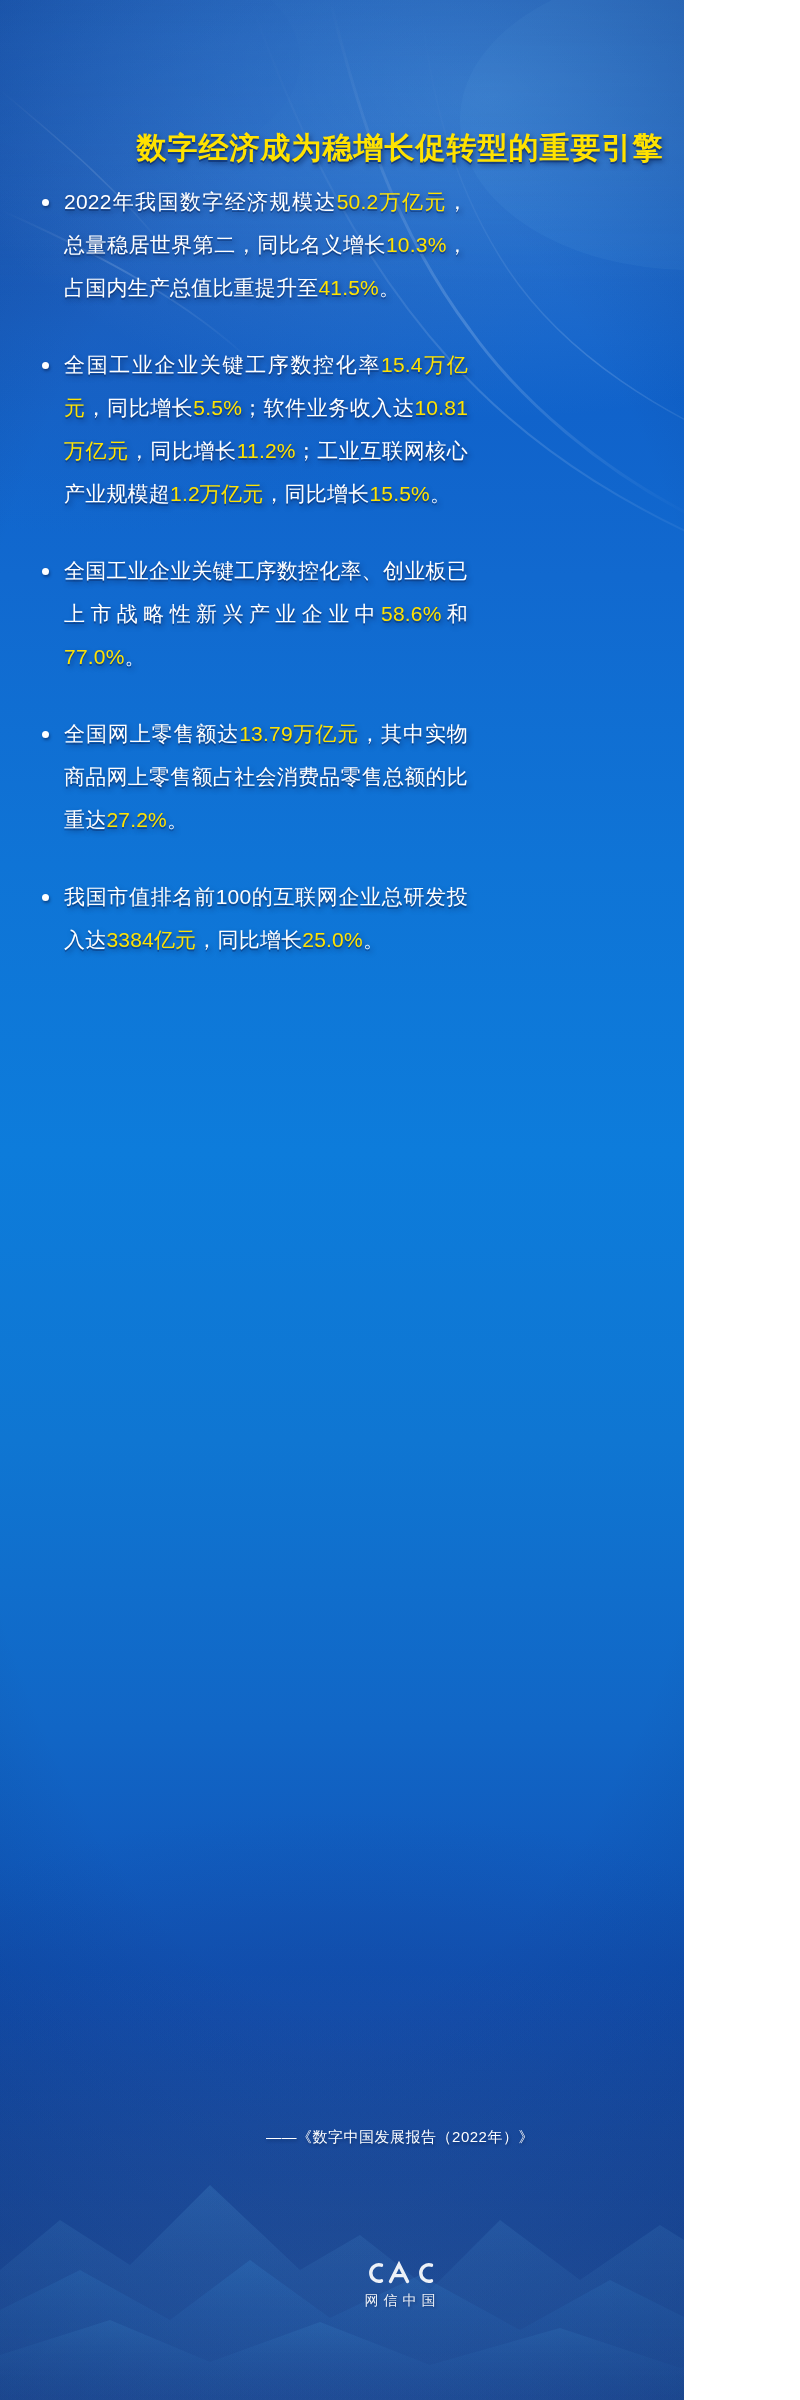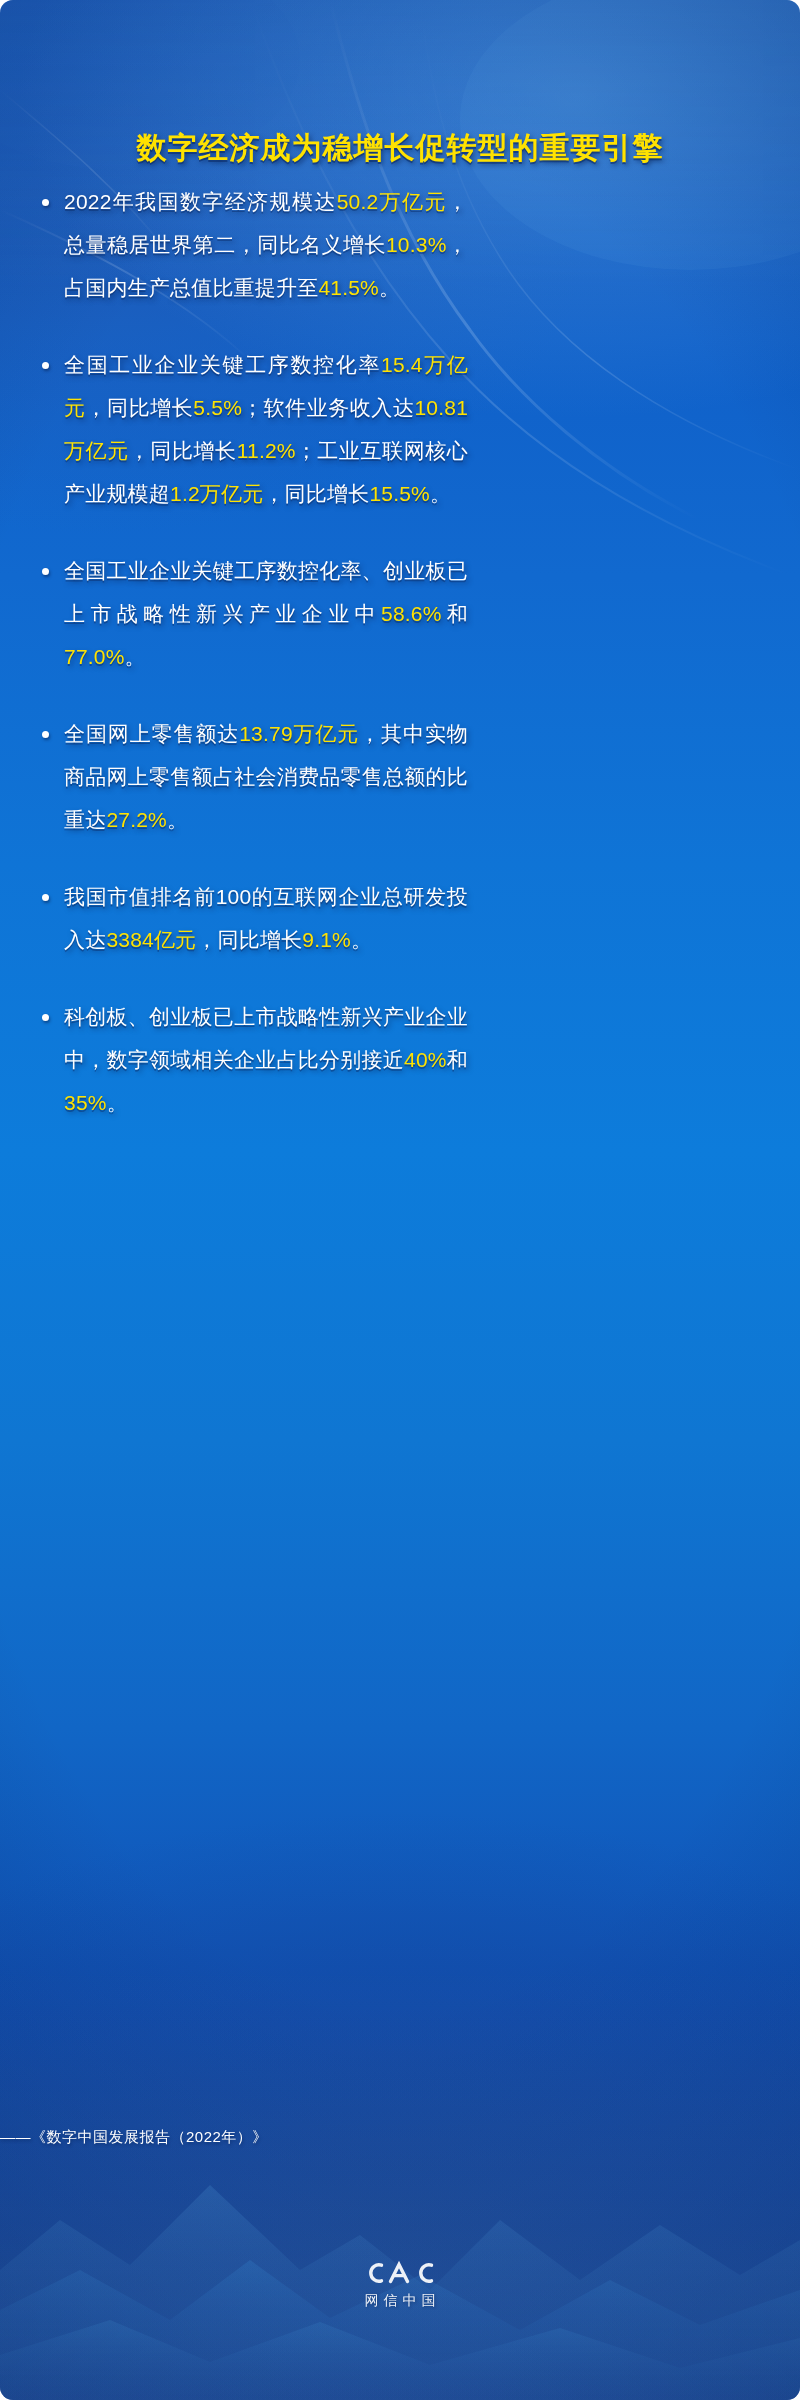--- a/index.html
+++ b/index.html
@@ -6,40 +6,39 @@
 
   body {
     width: 800px;
     height: 2400px;
     overflow: hidden;
     font-family: "Liberation Sans", "DejaVu Sans", sans-serif;
   }
 
   .poster {
     position: relative;
-    width: 800px;
+    width: 684px;
     height: 2400px;
     background:
       radial-gradient(ellipse 900px 520px at 72% 4%, rgba(90,160,225,0.50) 0%, rgba(90,160,225,0.0) 62%),
       radial-gradient(ellipse 700px 420px at 12% 10%, rgba(40,95,180,0.55) 0%, rgba(40,95,180,0.0) 70%),
       radial-gradient(ellipse 1000px 600px at 50% 93%, rgba(22,64,140,0.70) 0%, rgba(22,64,140,0.0) 70%),
       linear-gradient(180deg,
         #0d4bb0 0%,
         #0f53bb 6%,
         #1060c9 14%,
         #1169cf 24%,
         #0f74d6 36%,
         #0d7cdb 48%,
         #0f76d2 60%,
         #1166c6 72%,
         #104fb4 84%,
         #0c3f9e 93%,
         #0a368f 100%);
     overflow: hidden;
-    border-radius: 13px;
   }
 
   
   .streaks {
     position: absolute;
     inset: 0;
     pointer-events: none;
     opacity: .55;
   }
 
@@ -123,21 +122,21 @@
       0 2px 0 rgba(12,48,110,0.50),
       2px 3px 5px rgba(4,24,70,0.50);
   }
 
   
   .source {
     position: absolute;
     top: 2128px;
     left: 0;
     width: 800px;
-    text-align: left;
+    text-align: center;
     font-size: 15px;
     font-weight: 400;
     color: #ffffff;
     letter-spacing: .5px;
     text-shadow: 1px 2px 3px rgba(4,24,70,0.45);
     white-space: nowrap;
   }
 
   
   .logo {
@@ -229,22 +228,21 @@
 
   <div class="content">
 
     <div class="title">数字经济成为稳增长促转型的重要引擎</div>
 
     <div class="bullets">
         <p class="bullet"><span>2022年我国数字经济规模达</span><span class="hl">50.2万亿元</span><span>，总量稳居世界第二，同比名义增长</span><span class="hl">10.3%</span><span>，占国内生产总值比重提升至</span><span class="hl">41.5%</span><span>。</span></p>
         <p class="bullet"><span>全国工业企业关键工序数控化率</span><span class="hl">15.4万亿元</span><span>，同比增长</span><span class="hl">5.5%</span><span>；软件业务收入达</span><span class="hl">10.81万亿元</span><span>，同比增长</span><span class="hl">11.2%</span><span>；工业互联网核心产业规模超</span><span class="hl">1.2万亿元</span><span>，同比增长</span><span class="hl">15.5%</span><span>。</span></p>
         <p class="bullet"><span>全国工业企业关键工序数控化率、创业板已上市战略性新兴产业企业中</span><span class="hl">58.6%</span><span>和</span><span class="hl">77.0%</span><span>。</span></p>
         <p class="bullet"><span>全国网上零售额达</span><span class="hl">13.79万亿元</span><span>，其中实物商品网上零售额占社会消费品零售总额的比重达</span><span class="hl">27.2%</span><span>。</span></p>
-        <p class="bullet"><span>我国市值排名前100的互联网企业总研发投入达</span><span class="hl">3384亿元</span><span>，同比增长</span><span class="hl">9.1%</span><span>。</span></p>
-        <p class="bullet"><span>科创板、创业板已上市战略性新兴产业企业中，数字领域相关企业占比分别接近</span><span class="hl">40%</span><span>和</span><span class="hl">35%</span><span>。</span></p>
+        <p class="bullet"><span>我国市值排名前100的互联网企业总研发投入达</span><span class="hl">3384亿元</span><span>，同比增长</span><span class="hl">25.0%</span><span>。</span></p>
       </div>
 
     <div class="source">——《数字中国发展报告（2022年）》</div>
 
     <div class="logo">
       <span class="logo-mark">
         <svg width="74" height="30" viewBox="0 0 74 30" aria-hidden="true">
           <g fill="none" stroke="#ffffff" stroke-width="3.4" stroke-linecap="round">
 
             <path d="M 18.5 7.2 A 8.2 8.2 0 1 0 18.5 22.8"></path>

